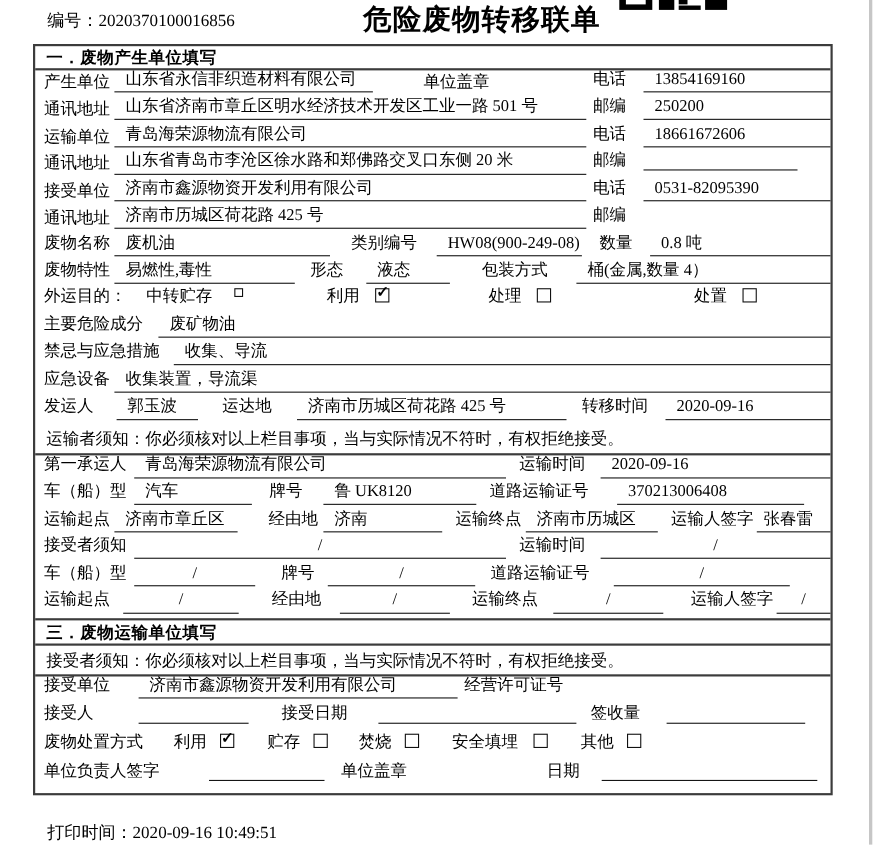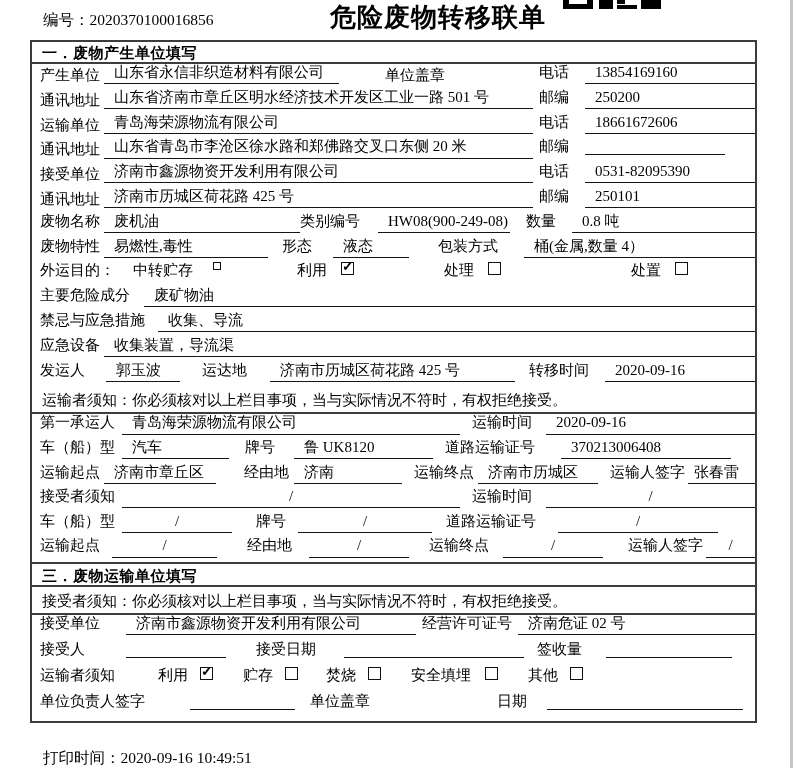--- a/index.html
+++ b/index.html
@@ -95,27 +95,26 @@
     <span class="lbl" style="width:46px">电话</span>
     <span class="val fx">0531-82095390</span>
   </div>
 
   <div class="row">
     <div class="left">
       <span class="lbl" style="width:64px">通讯地址</span>
       <span class="val fx" style="margin-right:6px">济南市历城区荷花路 425 号</span>
     </div>
     <span class="lbl" style="width:46px">邮编</span>
-    <span class="val fx">250101</span>
   </div>
 
   <div class="row">
     <span class="lbl" style="width:64px">废物名称</span>
     <span class="val" style="width:196px">废机油</span>
-    <span class="lbl" style="margin-left:0;width:64px">类别编号</span>
+    <span class="lbl" style="margin-left:19px;width:64px">类别编号</span>
     <span class="val" style="margin-left:14px;width:132px">HW08(900-249-08)</span>
     <span class="lbl" style="margin-left:16px;width:46px">数量</span>
     <span class="val fx">0.8 吨</span>
   </div>
 
   <div class="row">
     <span class="lbl" style="width:64px">废物特性</span>
     <span class="val" style="width:164px">易燃性,毒性</span>
     <span class="lbl" style="margin-left:14px;width:32px">形态</span>
     <span class="val" style="margin-left:19px;width:76px">液态</span>
@@ -215,34 +214,33 @@
     <span class="val fx ctr">/</span>
   </div>
 
   <div class="sec-h mid">三．废物运输单位填写</div>
   <div class="note">接受者须知：你必须核对以上栏目事项，当与实际情况不符时，有权拒绝接受。</div>
 
   <div class="row h3">
     <span class="lbl" style="width:64px">接受单位</span>
     <span class="val" style="margin-left:22px;width:290px">济南市鑫源物资开发利用有限公司</span>
     <span class="lbl" style="margin-left:6px;width:96px">经营许可证号</span>
-    <span class="val fx">济南危证 02 号</span>
   </div>
 
   <div class="row h3">
     <span class="lbl" style="width:50px">接受人</span>
     <span class="val" style="margin-left:36px;width:100px"></span>
     <span class="lbl" style="margin-left:30px;width:64px">接受日期</span>
     <span class="val" style="margin-left:24px;width:180px"></span>
     <span class="lbl" style="margin-left:13px;width:50px">签收量</span>
     <span class="val" style="margin-left:19px;width:126px"></span>
   </div>
 
   <div class="row h3">
-    <span class="lbl" style="width:90px">运输者须知</span>
+    <span class="lbl" style="width:90px">废物处置方式</span>
     <span class="lbl" style="margin-left:28px">利用</span>
     <span class="cb checked" style="margin-left:12px"></span>
     <span class="lbl" style="margin-left:30px">贮存</span>
     <span class="cb" style="margin-left:12px"></span>
     <span class="lbl" style="margin-left:28px">焚烧</span>
     <span class="cb" style="margin-left:12px"></span>
     <span class="lbl" style="margin-left:30px">安全填埋</span>
     <span class="cb" style="margin-left:14px"></span>
     <span class="lbl" style="margin-left:30px">其他</span>
     <span class="cb" style="margin-left:12px"></span>

